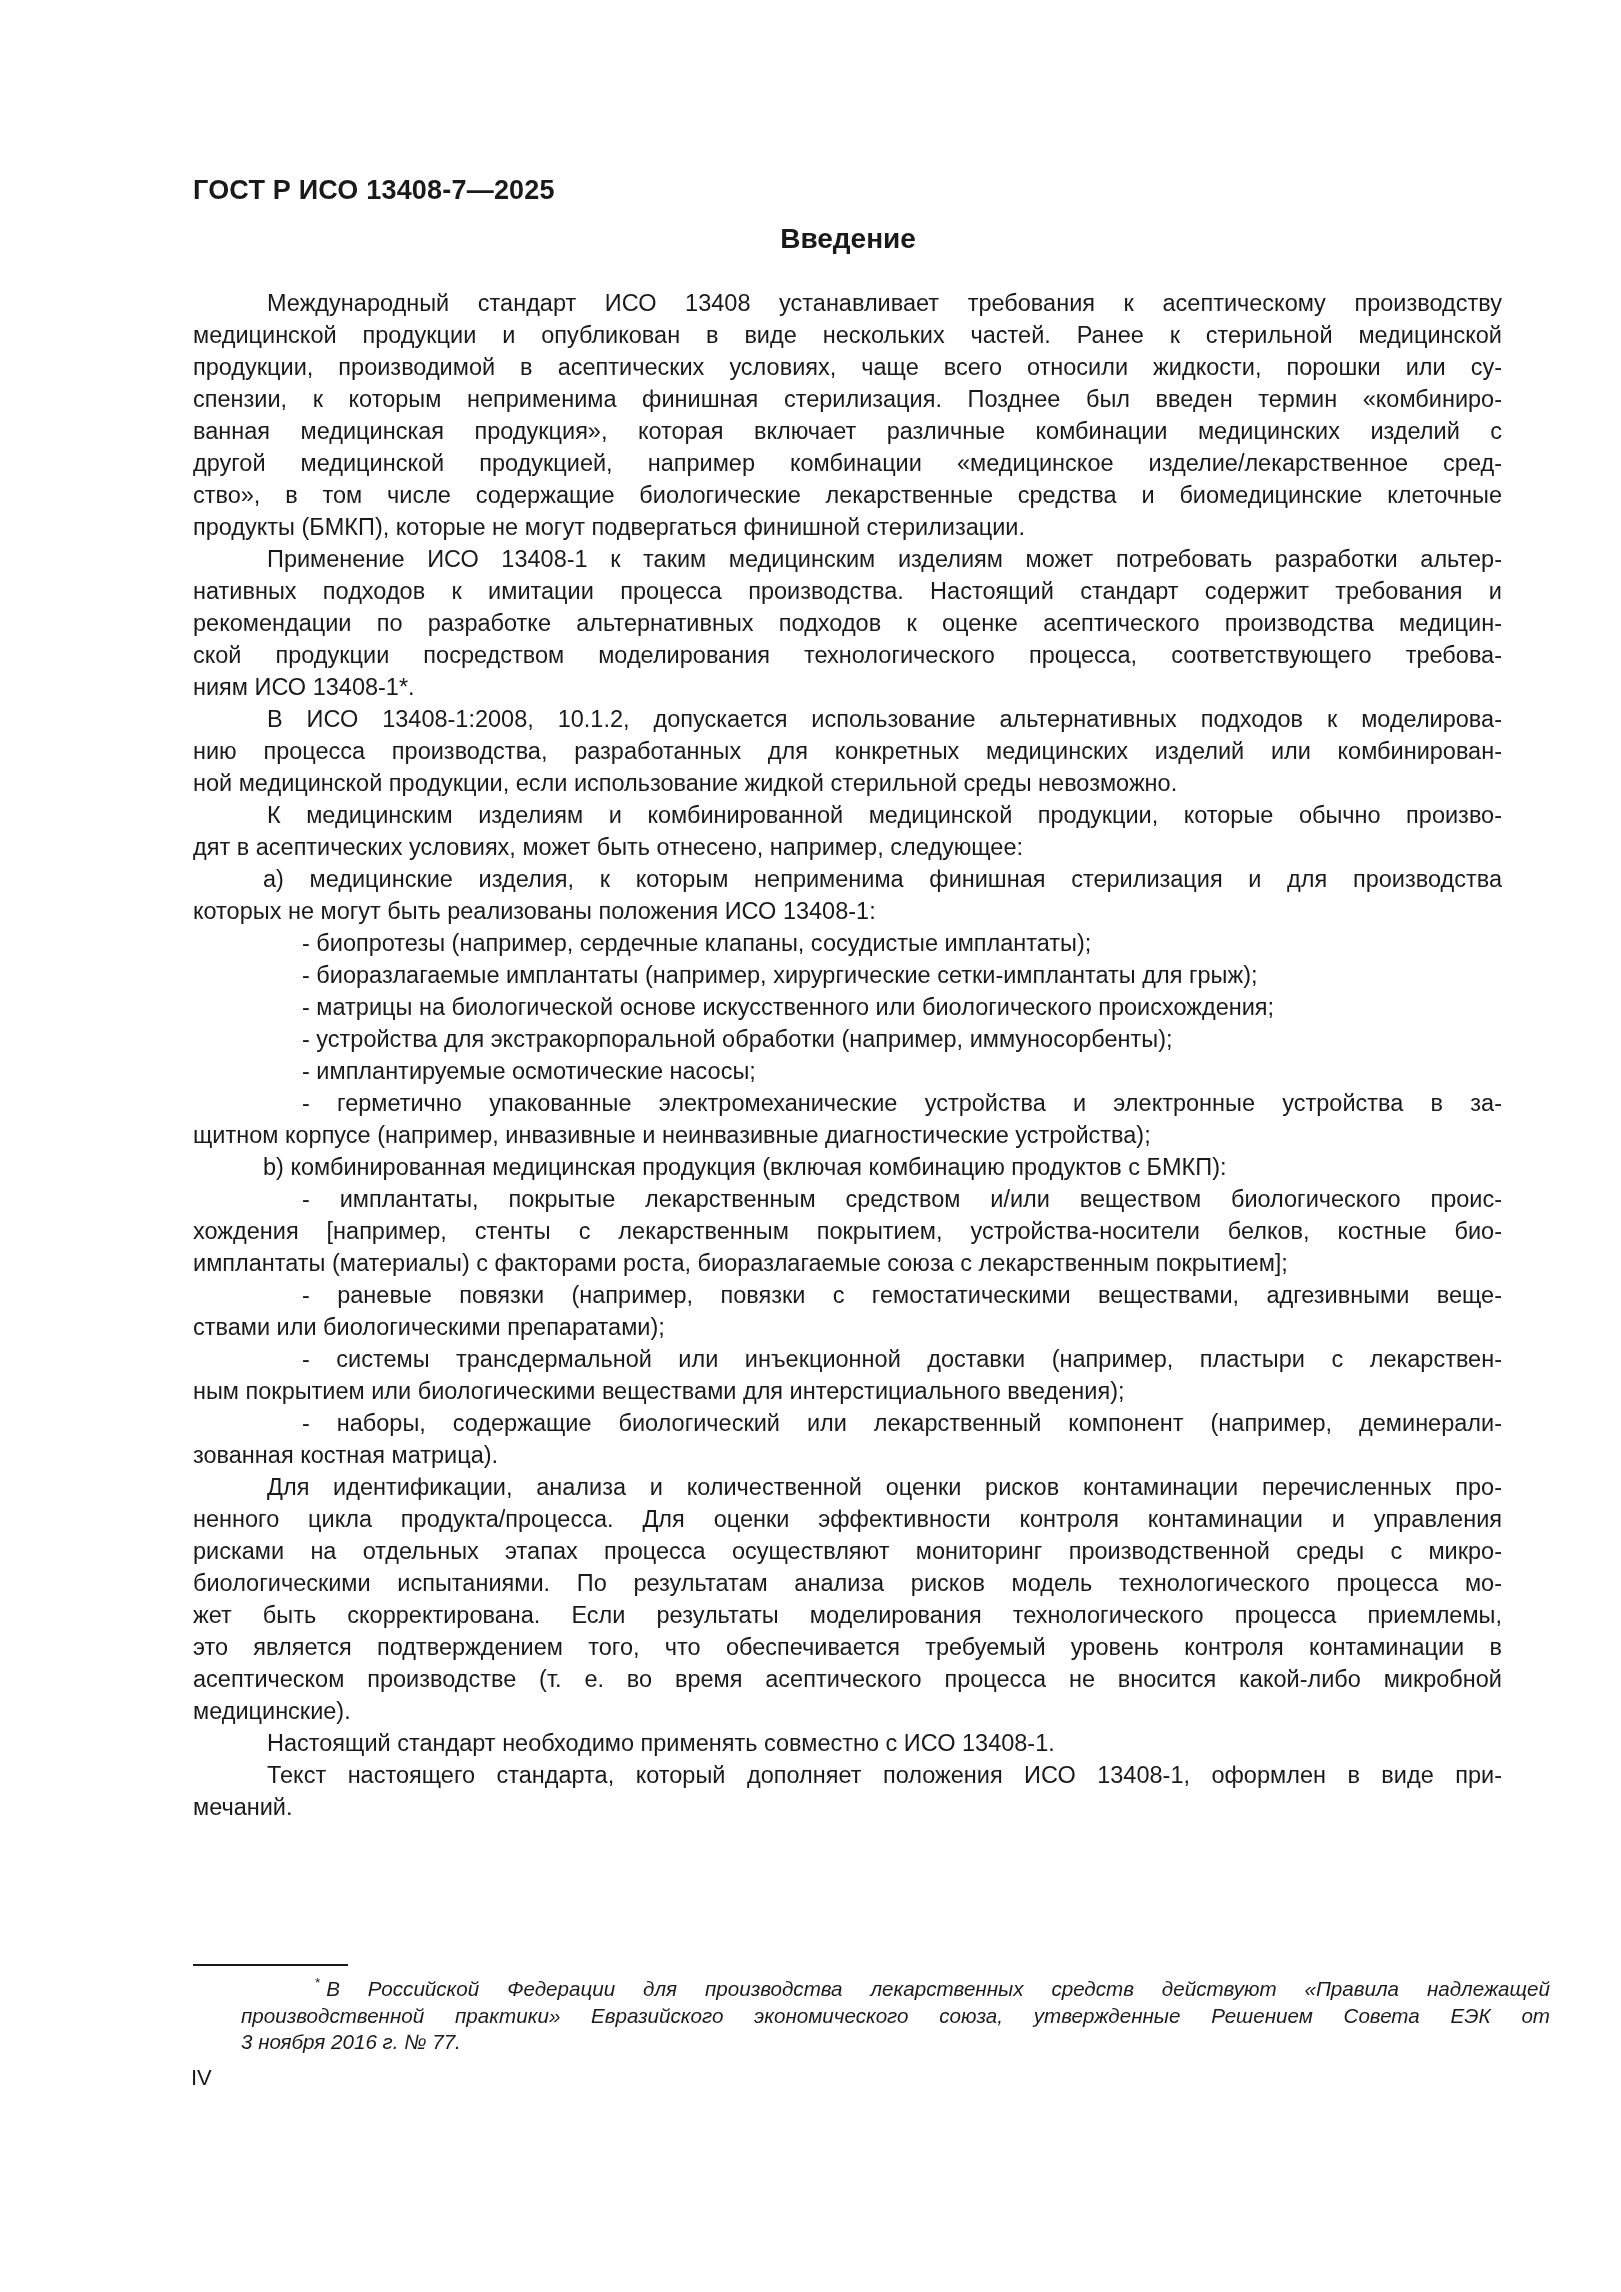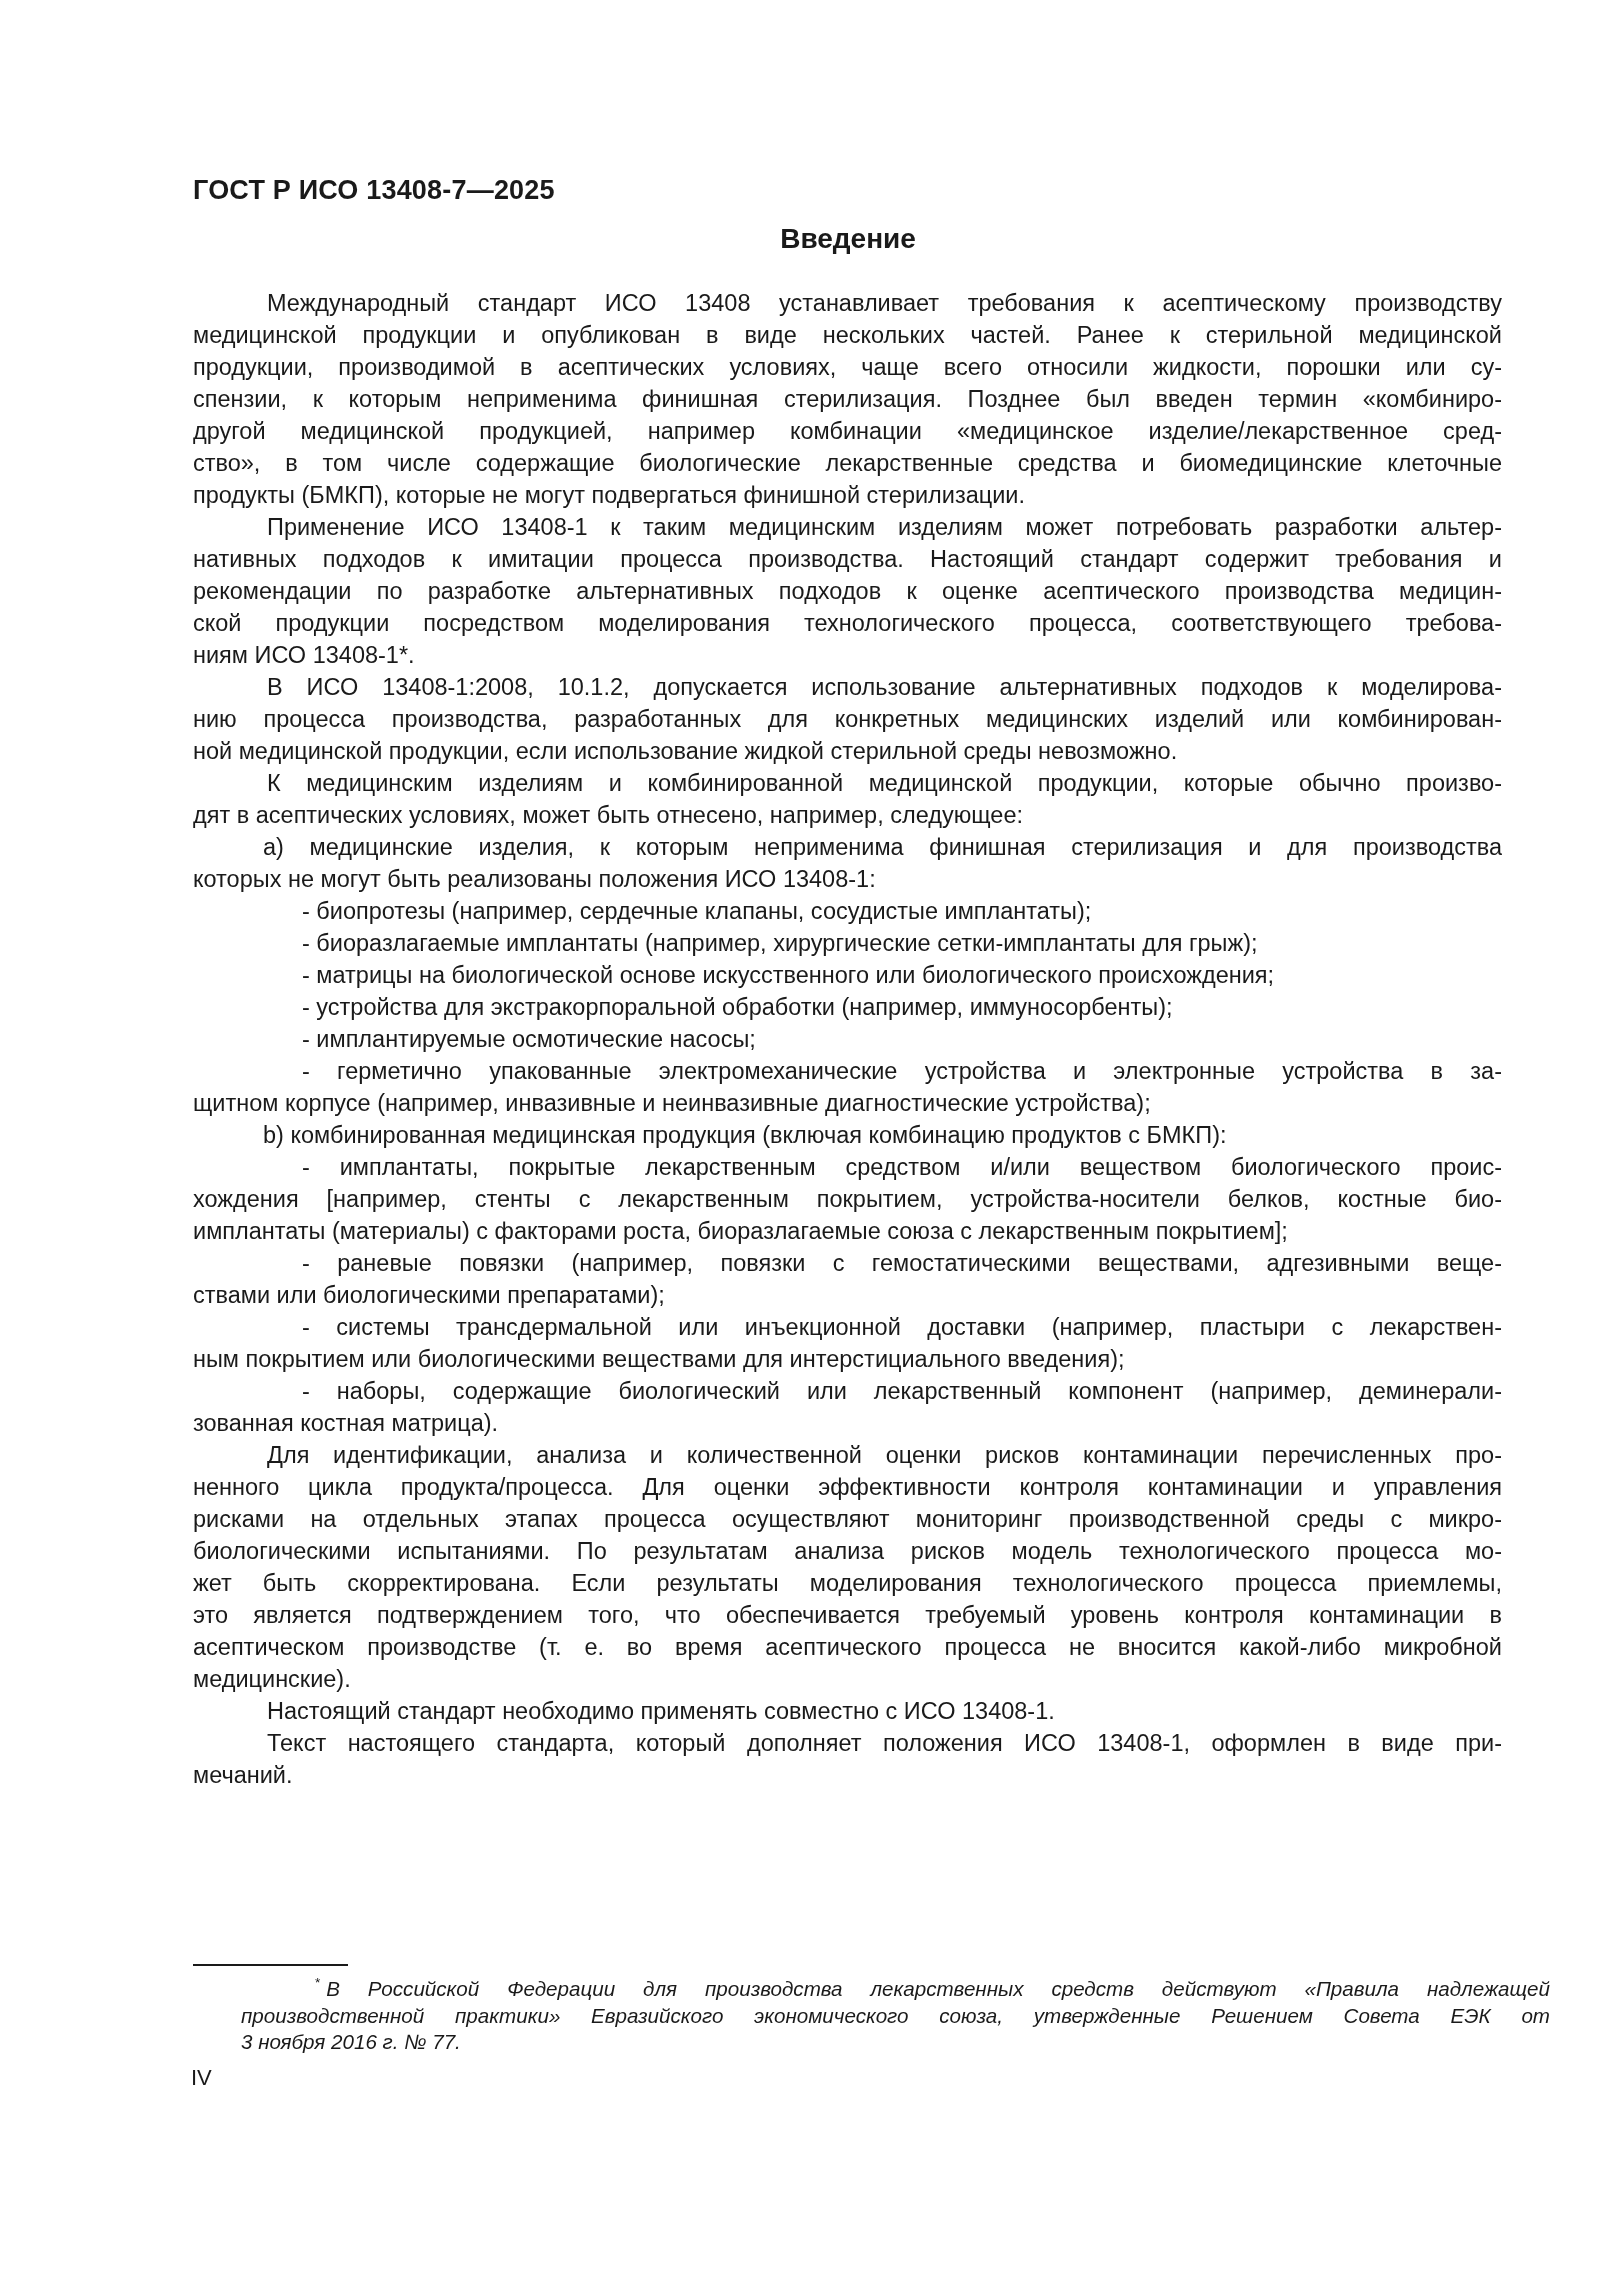--- a/index.html
+++ b/index.html
@@ -30,20 +30,21 @@
 <div class="page">
   <div class="header">ГОСТ Р ИСО 13408-7—2025</div>
   <div class="title">Введение</div>
 
   <div class="body">
 
     <span class="line ind-p">Международный стандарт ИСО 13408 устанавливает требования к асептическому производству</span>
     <span class="line">медицинской продукции и опубликован в виде нескольких частей. Ранее к стерильной медицинской</span>
     <span class="line">продукции, производимой в асептических условиях, чаще всего относили жидкости, порошки или су-</span>
     <span class="line">спензии, к которым неприменима финишная стерилизация. Позднее был введен термин «комбиниро-</span>
+    <span class="line">ванная медицинская продукция», которая включает различные комбинации медицинских изделий с</span>
     <span class="line">другой медицинской продукцией, например комбинации «медицинское изделие/лекарственное сред-</span>
     <span class="line">ство», в том числе содержащие биологические лекарственные средства и биомедицинские клеточные</span>
     <span class="line last">продукты (БМКП), которые не могут подвергаться финишной стерилизации.</span>
 
     <span class="line ind-p">Применение ИСО 13408-1 к таким медицинским изделиям может потребовать разработки альтер-</span>
     <span class="line">нативных подходов к имитации процесса производства. Настоящий стандарт содержит требования и</span>
     <span class="line">рекомендации по разработке альтернативных подходов к оценке асептического производства медицин-</span>
     <span class="line">ской продукции посредством моделирования технологического процесса, соответствующего требова-</span>
     <span class="line last">ниям ИСО 13408-1*.</span>
 

